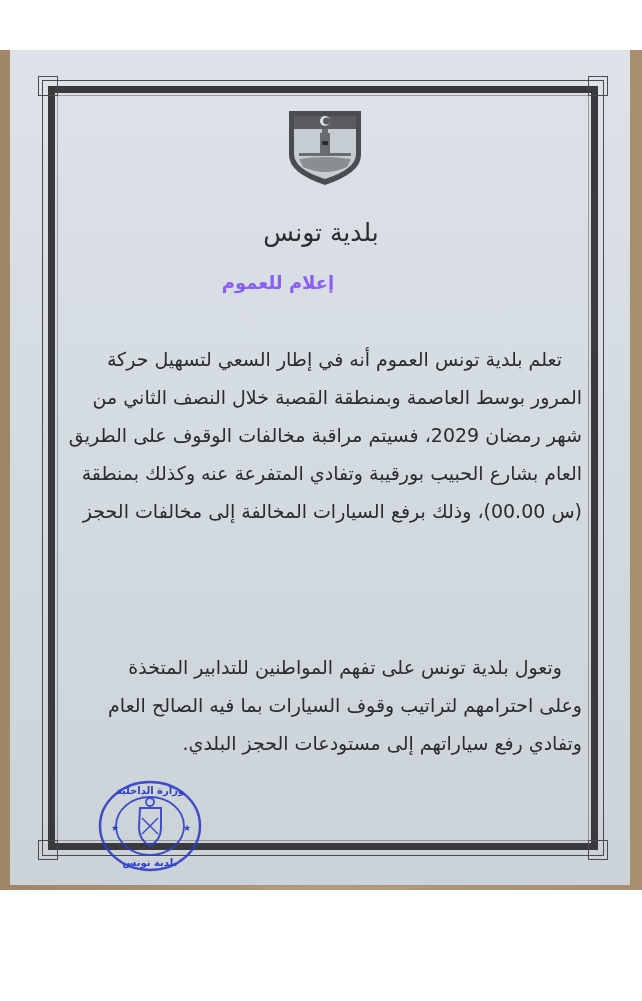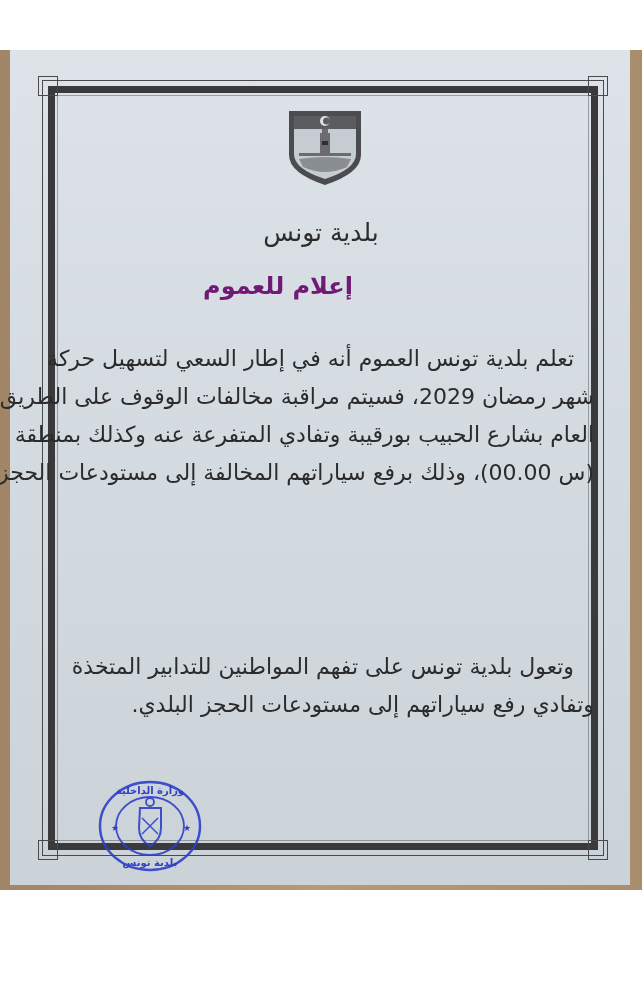--- a/index.html
+++ b/index.html
@@ -32,25 +32,25 @@
     position: absolute; width: 20px; height: 20px;
     border: 1.5px solid #4a4a4a; box-sizing: border-box;
   }
   .logo { position: absolute; left: 285px; top: 107px; width: 80px; height: 80px; }
   .title {
     position: absolute; left: 0; width: 642px; top: 218px; text-align: center;
     font-size: 25px; color: #2c2c2c; direction: rtl;
   }
   .subtitle {
     position: absolute; left: 0; width: 556px; top: 272px; text-align: center;
-    font-size: 24px; font-weight: bold; color: #701a75; direction: rtl;
+    font-size: 18px; font-weight: bold; color: #8b5cf6; direction: rtl;
   }
   .body-text {
-    position: absolute; left: 88px; width: 506px; direction: rtl; text-align: right;
-    font-size: 22px; color: #2b2b2b; line-height: 38px;
+    position: absolute; left: 76px; width: 506px; direction: rtl; text-align: right;
+    font-size: 19px; color: #2b2b2b; line-height: 38px;
   }
   .para1 { top: 340px; }
   .para2 { top: 648px; }
   .line { display: block; white-space: nowrap; }
   .stamp { position: absolute; left: 95px; top: 776px; width: 110px; height: 100px; }
 </style>
 </head>
 <body>
 
 <div class="photo"></div>
@@ -77,27 +77,29 @@
     <rect x="14" y="46" width="52" height="3" fill="#6a6c70"></rect>
     <path d="M14 52 Q40 48 66 52 L62 60 Q40 70 18 60 Z" fill="#8a8e92"></path>
   </svg>
 </div>
 
 <div class="title">بلدية تونس</div>
 <div class="subtitle">إعلام للعموم</div>
 
 <div class="body-text para1">
   <span class="line" style="padding-right:20px;">تعلم بلدية تونس العموم أنه في إطار السعي لتسهيل حركة</span>
+  <span class="line">المرور بوسط العاصمة وبمنطقة القصبة خلال النصف الثاني من</span>
   <span class="line">شهر رمضان 2029، فسيتم مراقبة مخالفات الوقوف على الطريق</span>
   <span class="line">العام بشارع الحبيب بورقيبة وتفادي المتفرعة عنه وكذلك بمنطقة</span>
-  <span class="line">(س 00.00)، وذلك برفع سياراتهم المخالفة إلى مستودعات الحجز</span>
+  <span class="line">(س 00.00)، وذلك برفع السيارات المخالفة إلى مخالفات الحجز</span>
 </div>
 
 <div class="body-text para2">
   <span class="line" style="padding-right:20px;">وتعول بلدية تونس على تفهم المواطنين للتدابير المتخذة</span>
+  <span class="line">وعلى احترامهم لتراتيب وقوف السيارات بما فيه الصالح العام</span>
   <span class="line">وتفادي رفع سياراتهم إلى مستودعات الحجز البلدي.</span>
 </div>
 
 <div class="stamp">
   <svg width="110" height="100" viewBox="0 0 110 100">
     <g fill="none" stroke="#2f3fc8" stroke-width="2.5" opacity="0.9">
       <ellipse cx="55" cy="50" rx="50" ry="44"></ellipse>
       <ellipse cx="55" cy="50" rx="34" ry="29" stroke-width="1.8"></ellipse>
       <path d="M45 32 H66 V52 Q66 64 55 70 Q44 64 44 52 Z" stroke-width="2"></path>
       <circle cx="55" cy="26" r="4" stroke-width="1.8"></circle>

